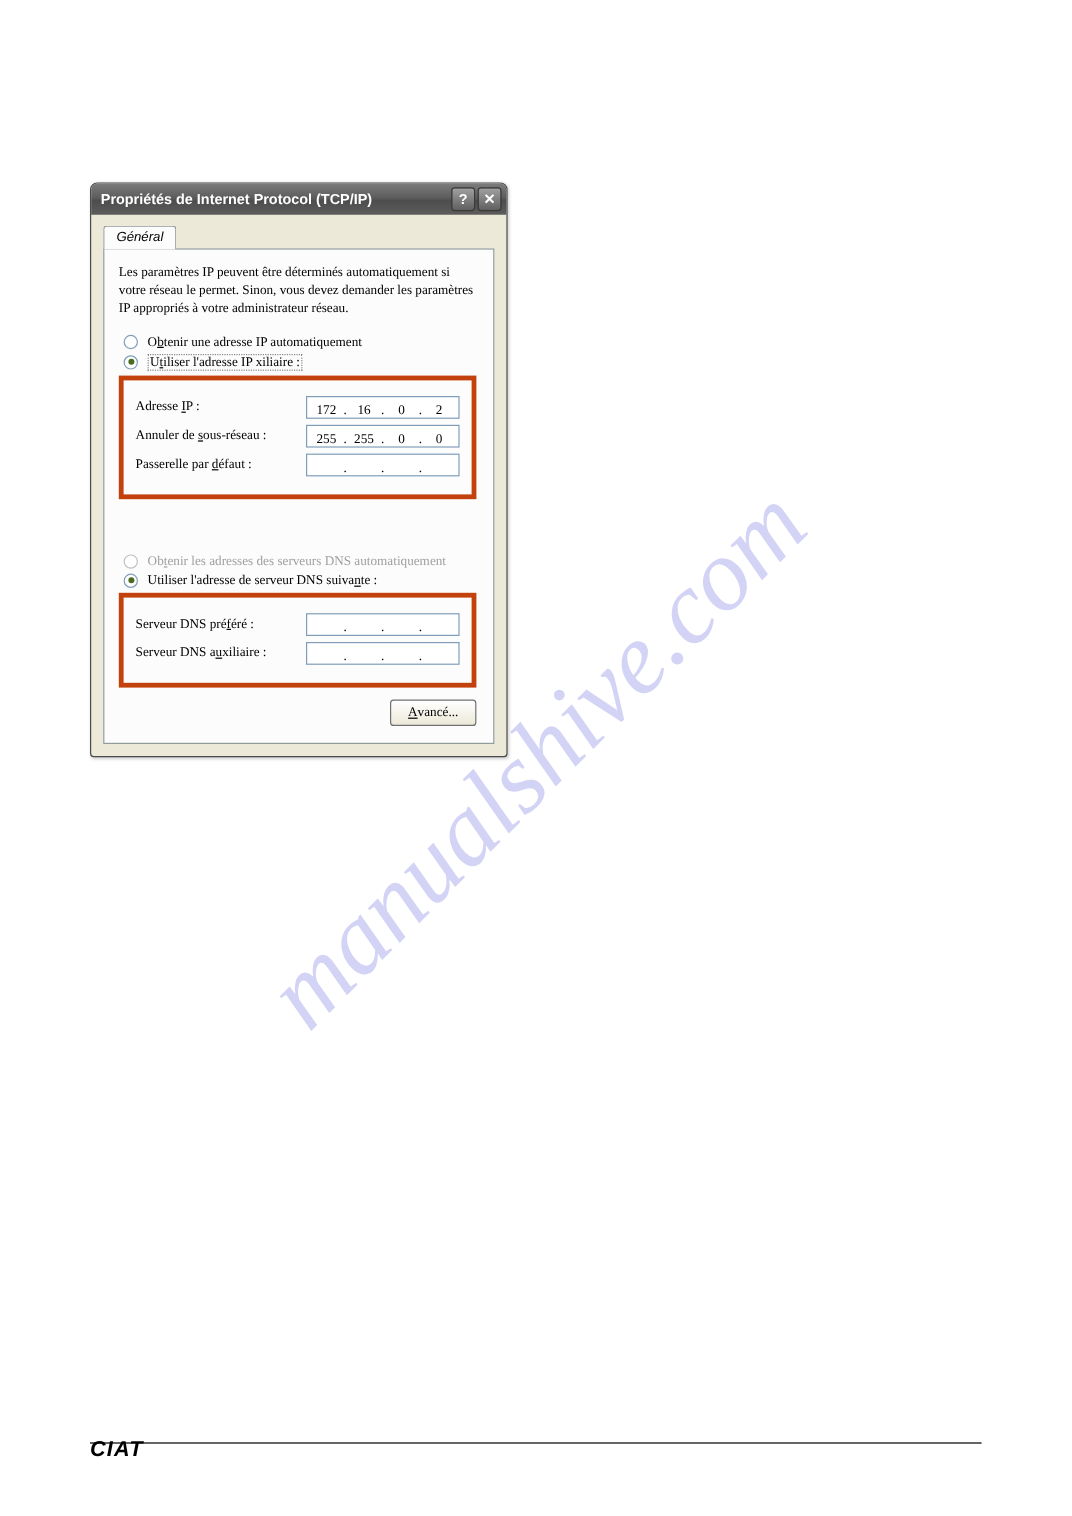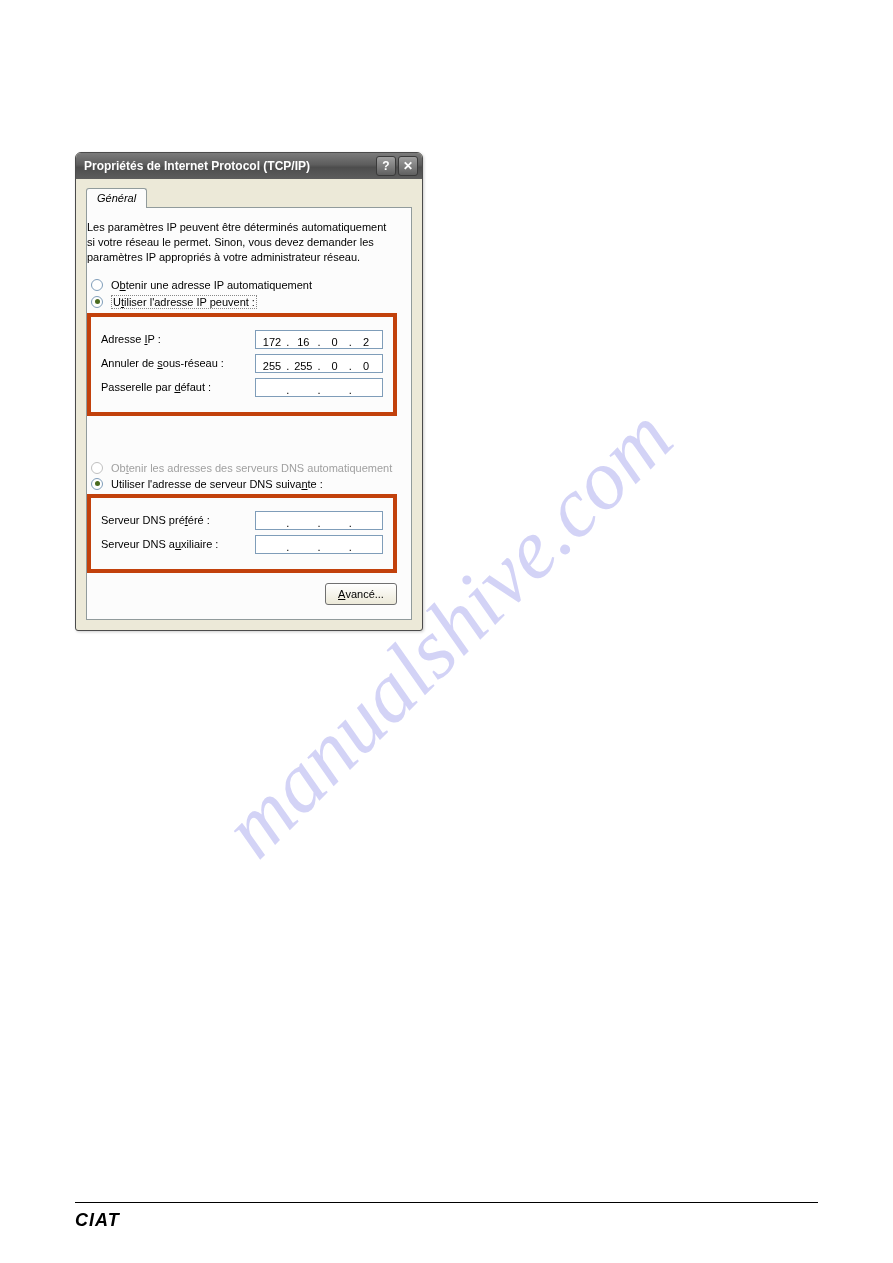--- a/index.html
+++ b/index.html
@@ -80,21 +80,22 @@
     padding: 3px 10px 4px 10px;
     font-size: 11px;
     cursor: pointer;
     position: relative;
     top: 1px;
     font-style: italic;
   }
   .tab-panel {
     border: 1px solid #919b9c;
     background: #fcfcfc;
-    padding: 12px 14px 14px 0;
+    padding: 12px 14px 14px 12px;
+    font-family: Liberation Serif, serif;
   }
   .desc {
     font-size: 11px;
     line-height: 1.35;
     margin-bottom: 14px;
   }
   .radio-row {
     display: flex;
     align-items: center;
     gap: 8px;
@@ -170,21 +171,21 @@
   }
   .footer-line {
     position: absolute;
     bottom: 60px;
     left: 75px;
     right: 75px;
     border-top: 1px solid #000;
   }
   .footer-logo {
     position: absolute;
-    bottom: 32px;
+    bottom: 45px;
     left: 75px;
     font-size: 18px;
     font-weight: bold;
     font-style: italic;
     letter-spacing: 1px;
   }
 </style>
 </head>
 <body>
 
@@ -207,21 +208,21 @@
 
       <div class="radio-row">
         <span class="radio"></span>
         <span><span>O</span><span class="und">b</span><span>tenir une adresse IP automatiquement</span></span>
       </div>
 
       <div class="radio-row">
         <span class="radio">
             <span class="dot"></span>
           </span>
-        <span class="dotted-box"><span>U</span><span class="und">t</span><span>iliser l'adresse IP peuvent :</span></span>
+        <span class="dotted-box"><span>U</span><span class="und">t</span><span>iliser l'adresse IP xiliaire :</span></span>
       </div>
 
       <div class="fieldgroup">
         <div class="field-row">
           <span class="field-label"><span>Adresse </span><span class="und">I</span><span>P :</span></span>
           <div class="ip-input">
             <span class="ip-seg">172</span>
               <span class="ip-dot">.</span>
             <span class="ip-seg">16</span>
               <span class="ip-dot">.</span>

